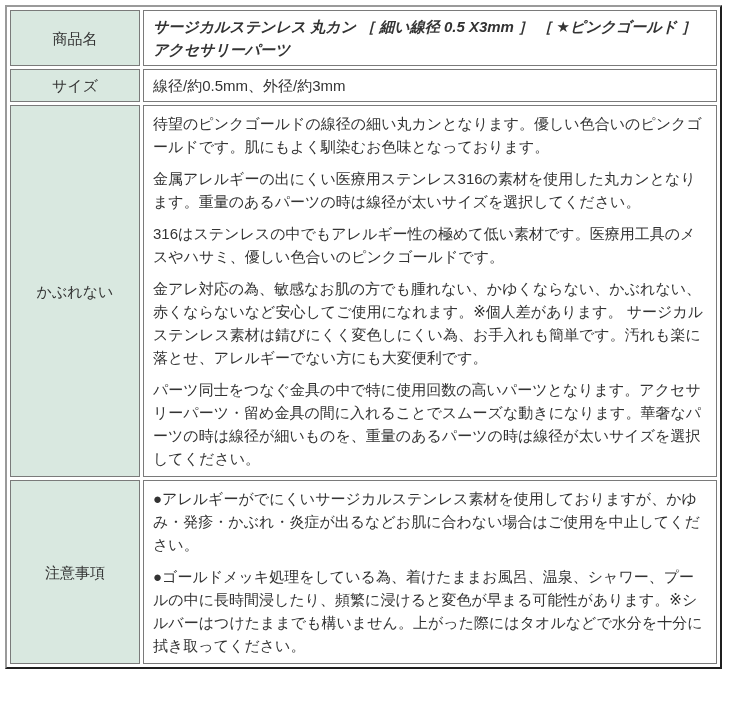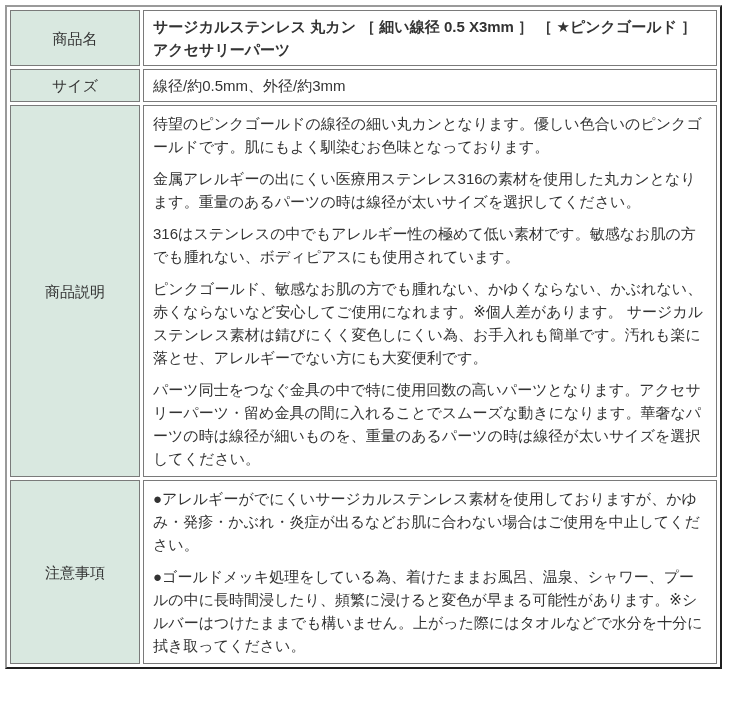--- a/index.html
+++ b/index.html
@@ -53,21 +53,21 @@
     background: var(--value-bg);
     text-align: left;
     padding: 4px 9px;
   }
   td.spec-value p {
     margin: 0 0 9px 0;
   }
   td.spec-value p:last-child {
     margin-bottom: 0;
   }
-  tr.row-product-name td.spec-value p { font-weight: bold; }
+  tr.row-product-name td.spec-value p { font-weight: bold; font-style: italic; }
   tr.row-product-name td { height: 50px; }
   tr.row-size td,
   tr.row-material td,
   tr.row-color td { height: 30px; }
   tr.row-description td.spec-value { padding-top: 6px; padding-bottom: 6px; }
   tr.row-precautions td.spec-value { padding-top: 6px; padding-bottom: 6px; }
 </style>
 </head>
 <body>
 
@@ -80,26 +80,26 @@
             <p>サージカルステンレス 丸カン ［ 細い線径 0.5 X3mm ］ ［ ★ピンクゴールド ］ アクセサリーパーツ</p>
           </td>
       </tr>
       <tr class="row-size">
         <td class="spec-label">サイズ</td>
         <td class="spec-value">
             <p>線径/約0.5mm、外径/約3mm</p>
           </td>
       </tr>
       <tr class="row-description">
-        <td class="spec-label">商品説明</td>
+        <td class="spec-label">かぶれない</td>
         <td class="spec-value">
             <p>待望のピンクゴールドの線径の細い丸カンとなります。優しい色合いのピンクゴールドです。肌にもよく馴染むお色味となっております。</p>
             <p>金属アレルギーの出にくい医療用ステンレス316の素材を使用した丸カンとなります。重量のあるパーツの時は線径が太いサイズを選択してください。</p>
-            <p>316はステンレスの中でもアレルギー性の極めて低い素材です。敏感なお肌の方でも腫れない、ボディピアスにも使用されています。</p>
-            <p>ピンクゴールド、敏感なお肌の方でも腫れない、かゆくならない、かぶれない、赤くならないなど安心してご使用になれます。※個人差があります。 サージカルステンレス素材は錆びにくく変色しにくい為、お手入れも簡単です。汚れも楽に落とせ、アレルギーでない方にも大変便利です。</p>
+            <p>316はステンレスの中でもアレルギー性の極めて低い素材です。医療用工具のメスやハサミ、優しい色合いのピンクゴールドです。</p>
+            <p>金アレ対応の為、敏感なお肌の方でも腫れない、かゆくならない、かぶれない、赤くならないなど安心してご使用になれます。※個人差があります。 サージカルステンレス素材は錆びにくく変色しにくい為、お手入れも簡単です。汚れも楽に落とせ、アレルギーでない方にも大変便利です。</p>
             <p>パーツ同士をつなぐ金具の中で特に使用回数の高いパーツとなります。アクセサリーパーツ・留め金具の間に入れることでスムーズな動きになります。華奢なパーツの時は線径が細いものを、重量のあるパーツの時は線径が太いサイズを選択してください。</p>
           </td>
       </tr>
       <tr class="row-precautions">
         <td class="spec-label">注意事項</td>
         <td class="spec-value">
             <p>●アレルギーがでにくいサージカルステンレス素材を使用しておりますが、かゆみ・発疹・かぶれ・炎症が出るなどお肌に合わない場合はご使用を中止してください。</p>
             <p>●ゴールドメッキ処理をしている為、着けたままお風呂、温泉、シャワー、プールの中に長時間浸したり、頻繁に浸けると変色が早まる可能性があります。※シルバーはつけたままでも構いません。上がった際にはタオルなどで水分を十分に拭き取ってください。</p>
           </td>
       </tr>

